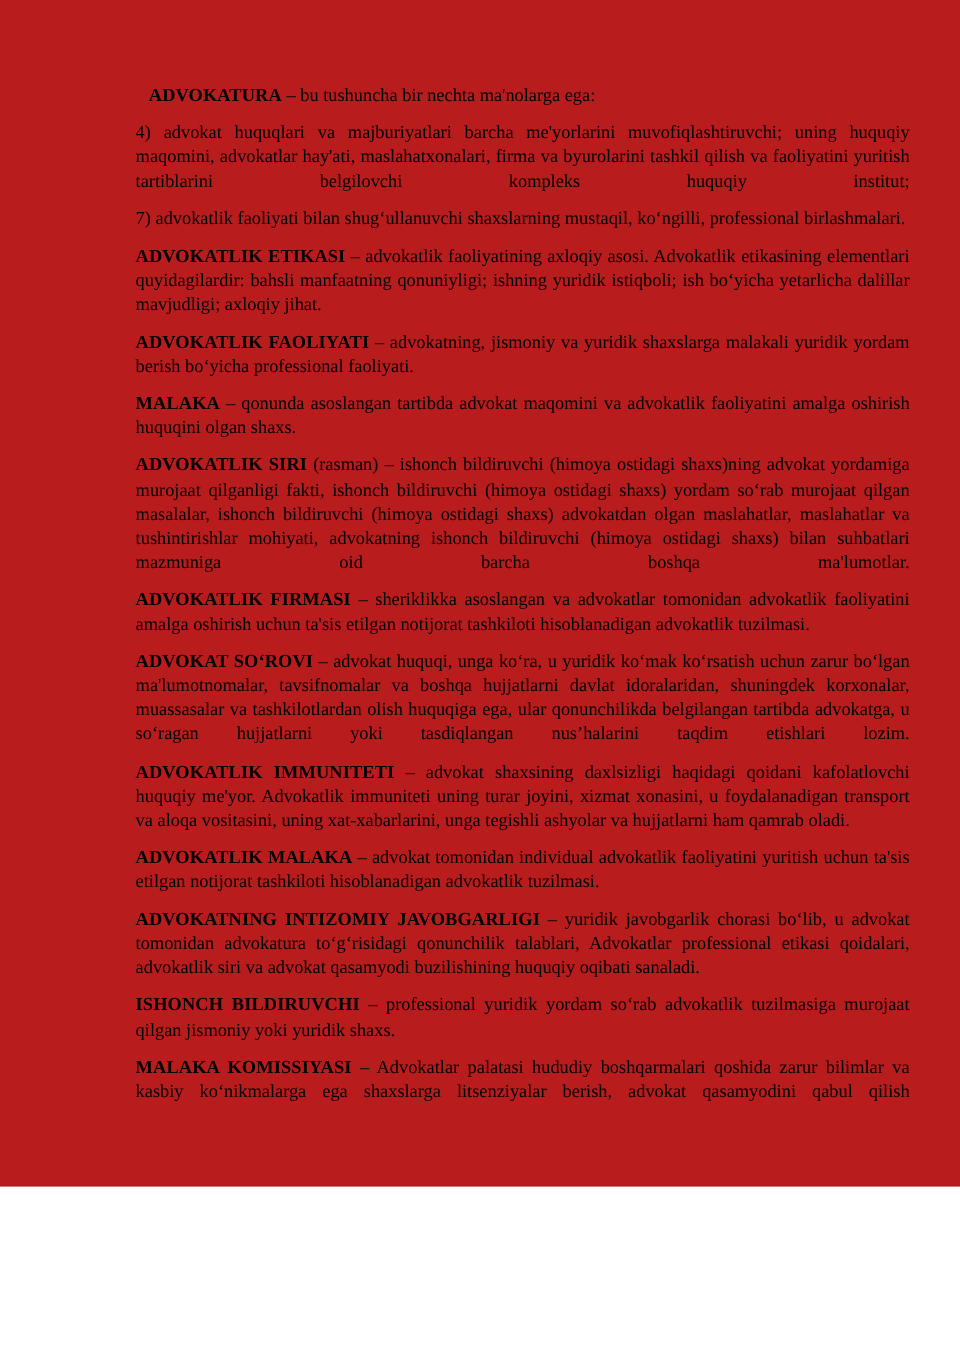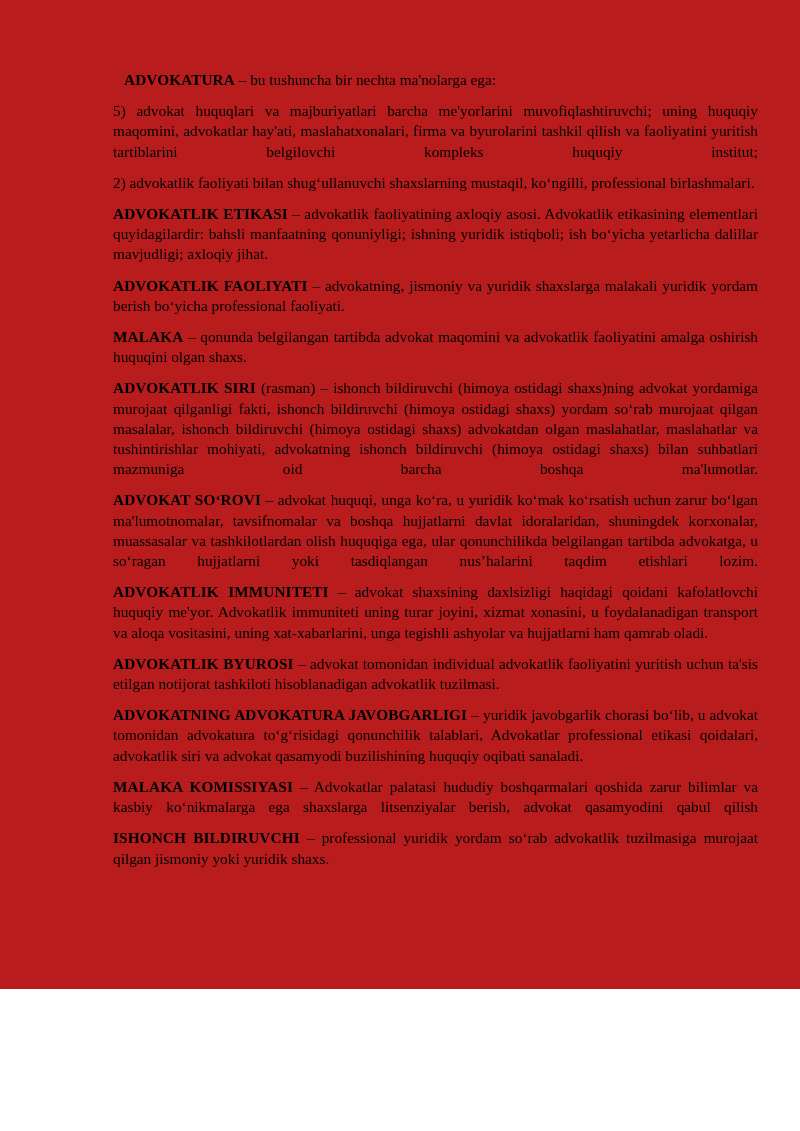--- a/index.html
+++ b/index.html
@@ -49,26 +49,27 @@
   p.para.full-justify {
     text-align-last: justify;
   }
 </style>
 </head>
 <body>
 
 <div class="page">
   <div class="content">
       <p class="para lead"><b class="term">ADVOKATURA</b><span> – </span><span>bu tushuncha bir nechta ma'nolarga ega:</span></p>
-      <p class="para full-justify"><span>5) advokat huquqlari va majburiyatlari barcha me'yorlarini muvofiqlashtiruvchi; uning huquqiy maqomini, advokatlar hay'ati, maslahatxonalari, firma va byurolarini tashkil qilish va faoliyatini yuritish tartiblarini belgilovchi kompleks huquqiy institut;</span></p>
-      <p class="para"><span>2) advokatlik faoliyati bilan shug‘ullanuvchi shaxslarning mustaqil, ko‘ngilli, professional birlashmalari.</span></p>
+      <p class="para full-justify"><span>4) advokat huquqlari va majburiyatlari barcha me'yorlarini muvofiqlashtiruvchi; uning huquqiy maqomini, advokatlar hay'ati, maslahatxonalari, firma va byurolarini tashkil qilish va faoliyatini yuritish tartiblarini belgilovchi kompleks huquqiy institut;</span></p>
+      <p class="para"><span>7) advokatlik faoliyati bilan shug‘ullanuvchi shaxslarning mustaqil, ko‘ngilli, professional birlashmalari.</span></p>
       <p class="para"><b class="term">ADVOKATLIK ETIKASI</b><span> – </span><span>advokatlik faoliyatining axloqiy asosi. Advokatlik etikasining elementlari quyidagilardir: bahsli manfaatning qonuniyligi; ishning yuridik istiqboli; ish bo‘yicha yetarlicha dalillar mavjudligi; axloqiy jihat.</span></p>
       <p class="para"><b class="term">ADVOKATLIK FAOLIYATI</b><span> – </span><span>advokatning, jismoniy va yuridik shaxslarga malakali yuridik yordam berish bo‘yicha professional faoliyati.</span></p>
-      <p class="para"><b class="term">MALAKA</b><span> – </span><span>qonunda belgilangan tartibda advokat maqomini va advokatlik faoliyatini amalga oshirish huquqini olgan shaxs.</span></p>
+      <p class="para"><b class="term">MALAKA</b><span> – </span><span>qonunda asoslangan tartibda advokat maqomini va advokatlik faoliyatini amalga oshirish huquqini olgan shaxs.</span></p>
       <p class="para full-justify"><b class="term">ADVOKATLIK SIRI</b><span> (rasman) – </span><span>ishonch bildiruvchi (himoya ostidagi shaxs)ning advokat yordamiga murojaat qilganligi fakti, ishonch bildiruvchi (himoya ostidagi shaxs) yordam so‘rab murojaat qilgan masalalar, ishonch bildiruvchi (himoya ostidagi shaxs) advokatdan olgan maslahatlar, maslahatlar va tushintirishlar mohiyati, advokatning ishonch bildiruvchi (himoya ostidagi shaxs) bilan suhbatlari mazmuniga oid barcha boshqa ma'lumotlar.</span></p>
+      <p class="para"><b class="term">ADVOKATLIK FIRMASI</b><span> – </span><span>sheriklikka asoslangan va advokatlar tomonidan advokatlik faoliyatini amalga oshirish uchun ta'sis etilgan notijorat tashkiloti hisoblanadigan advokatlik tuzilmasi.</span></p>
       <p class="para full-justify"><b class="term">ADVOKAT SO‘ROVI</b><span> – </span><span>advokat huquqi, unga ko‘ra, u yuridik ko‘mak ko‘rsatish uchun zarur bo‘lgan ma'lumotnomalar, tavsifnomalar va boshqa hujjatlarni davlat idoralaridan, shuningdek korxonalar, muassasalar va tashkilotlardan olish huquqiga ega, ular qonunchilikda belgilangan tartibda advokatga, u so‘ragan hujjatlarni yoki tasdiqlangan nus’halarini taqdim etishlari lozim.</span></p>
       <p class="para"><b class="term">ADVOKATLIK IMMUNITETI</b><span> – </span><span>advokat shaxsining daxlsizligi haqidagi qoidani kafolatlovchi huquqiy me'yor. Advokatlik immuniteti uning turar joyini, xizmat xonasini, u foydalanadigan transport va aloqa vositasini, uning xat-xabarlarini, unga tegishli ashyolar va hujjatlarni ham qamrab oladi.</span></p>
-      <p class="para"><b class="term">ADVOKATLIK BYUROSI</b><span> – </span><span>advokat tomonidan individual advokatlik faoliyatini yuritish uchun ta'sis etilgan notijorat tashkiloti hisoblanadigan advokatlik tuzilmasi.</span></p>
-      <p class="para"><b class="term">ADVOKATNING ADVOKATURA JAVOBGARLIGI</b><span> – </span><span>yuridik javobgarlik chorasi bo‘lib, u advokat tomonidan advokatura to‘g‘risidagi qonunchilik talablari, Advokatlar professional etikasi qoidalari, advokatlik siri va advokat qasamyodi buzilishining huquqiy oqibati sanaladi.</span></p>
+      <p class="para"><b class="term">ADVOKATLIK MALAKA</b><span> – </span><span>advokat tomonidan individual advokatlik faoliyatini yuritish uchun ta'sis etilgan notijorat tashkiloti hisoblanadigan advokatlik tuzilmasi.</span></p>
+      <p class="para"><b class="term">ADVOKATNING INTIZOMIY JAVOBGARLIGI</b><span> – </span><span>yuridik javobgarlik chorasi bo‘lib, u advokat tomonidan advokatura to‘g‘risidagi qonunchilik talablari, Advokatlar professional etikasi qoidalari, advokatlik siri va advokat qasamyodi buzilishining huquqiy oqibati sanaladi.</span></p>
+      <p class="para"><b class="term">ISHONCH BILDIRUVCHI</b><span> – </span><span>professional yuridik yordam so‘rab advokatlik tuzilmasiga murojaat qilgan jismoniy yoki yuridik shaxs.</span></p>
       <p class="para full-justify"><b class="term">MALAKA KOMISSIYASI</b><span> – </span><span>Advokatlar palatasi hududiy boshqarmalari qoshida zarur bilimlar va kasbiy ko‘nikmalarga ega shaxslarga litsenziyalar berish, advokat qasamyodini qabul qilish</span></p>
-      <p class="para"><b class="term">ISHONCH BILDIRUVCHI</b><span> – </span><span>professional yuridik yordam so‘rab advokatlik tuzilmasiga murojaat qilgan jismoniy yoki yuridik shaxs.</span></p>
     </div>
 </div>
 
 </body></html>

